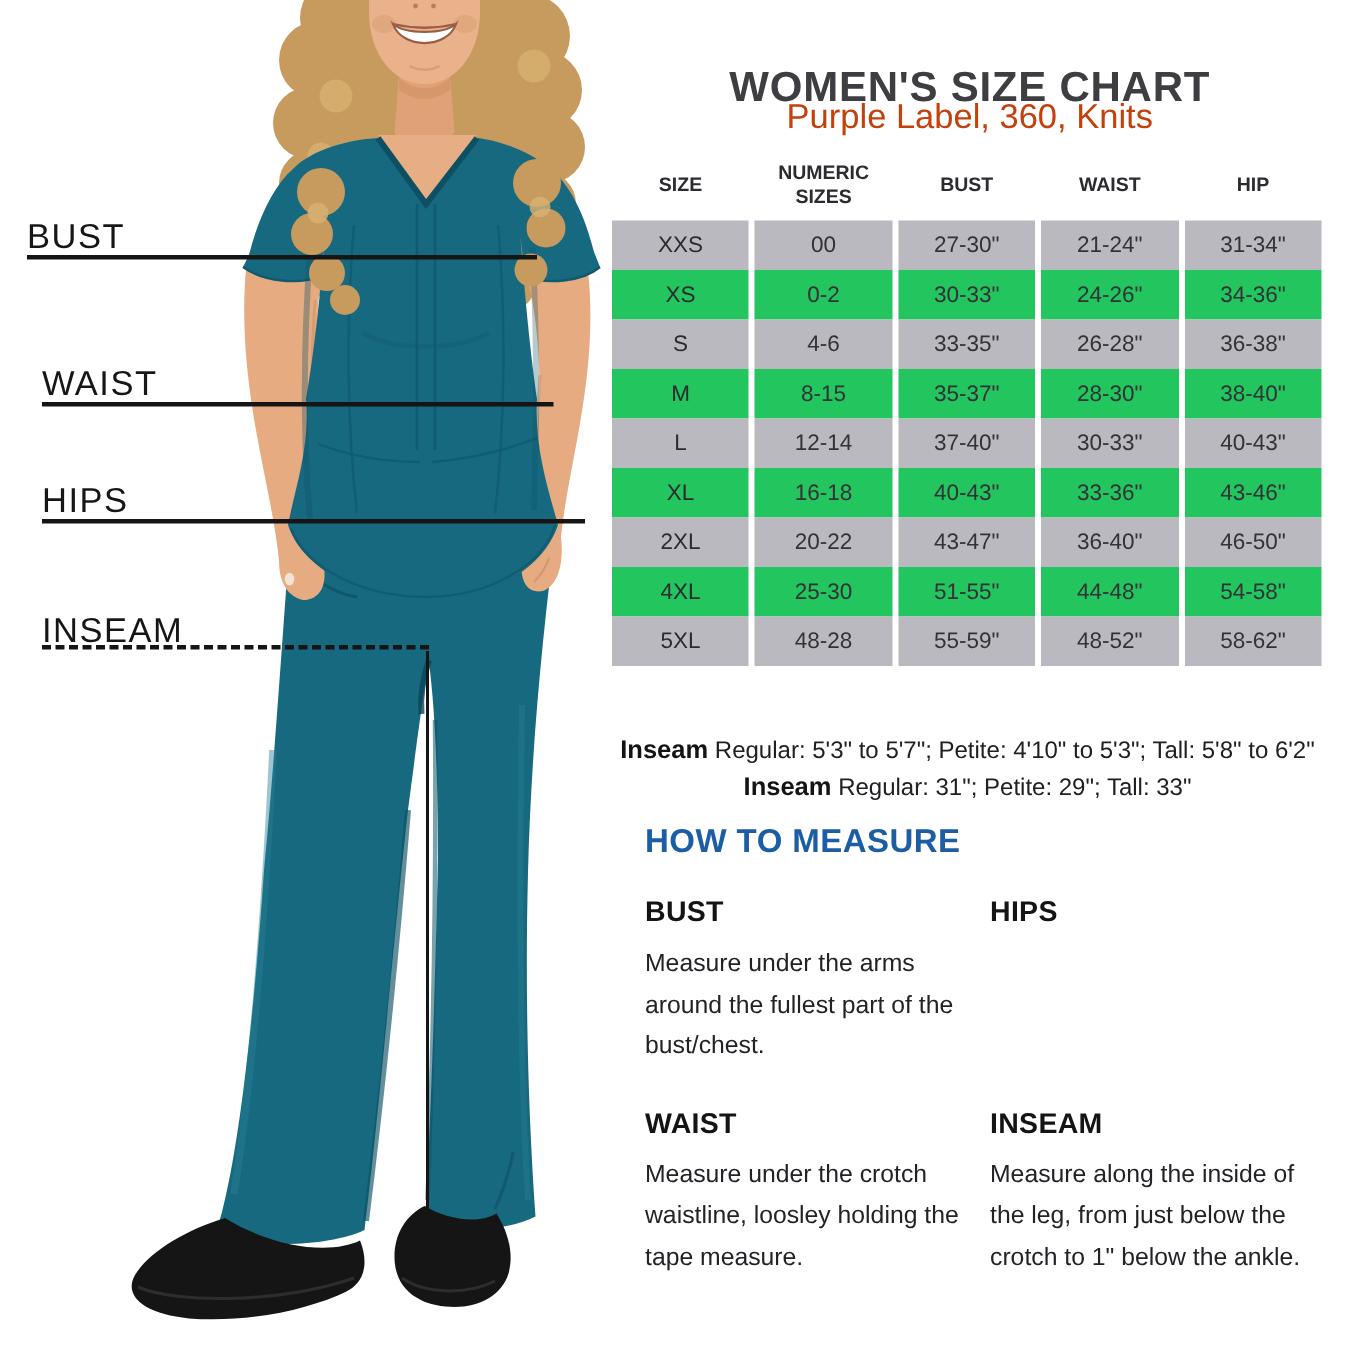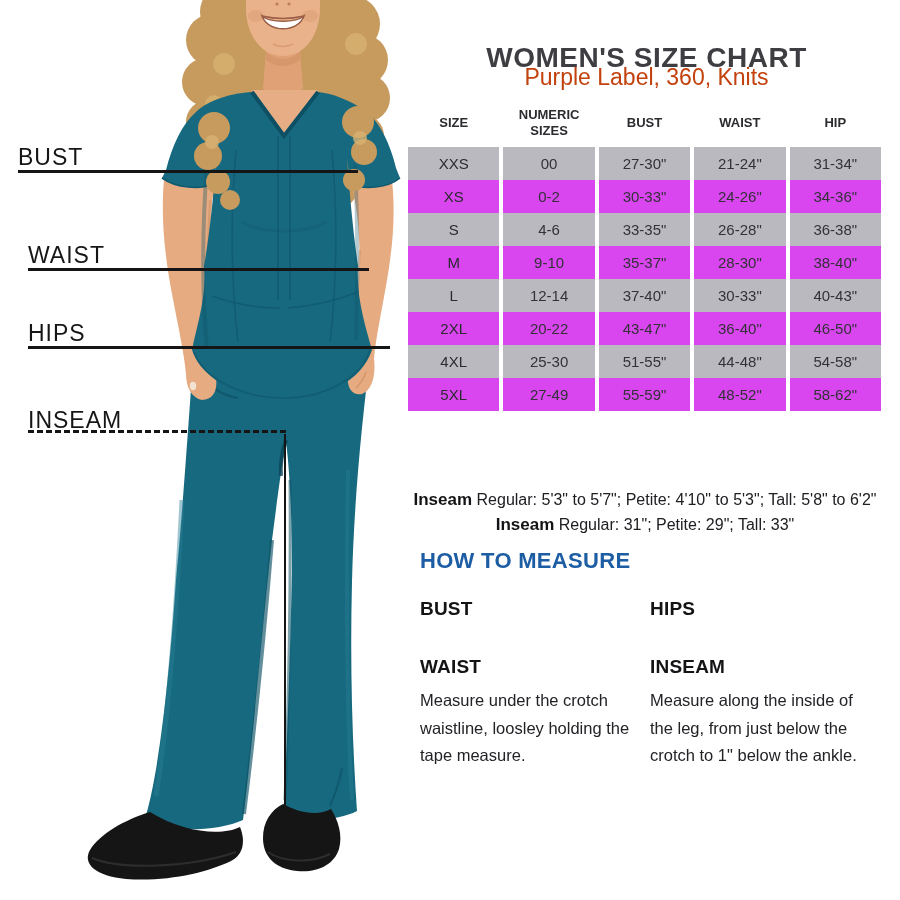--- a/index.html
+++ b/index.html
@@ -39,33 +39,33 @@
   .size-table{
     position:absolute;left:404px;top:101px;width:481px;z-index:2;
     border-collapse:separate;border-spacing:4px 0;table-layout:fixed;
   }
   .size-table th{
     font-size:13px;font-weight:bold;color:#2b2b30;line-height:1.25;
     padding:4px 0 6px;height:36px;vertical-align:middle;text-align:center;background:#ffffff;
   }
   .size-table td{
     height:33px;padding:0;text-align:center;vertical-align:middle;
-    font-size:15px;color:#323237;background:#d946ef;
+    font-size:15px;color:#323237;background:#22c55e;
   }
   .size-table tbody tr:nth-child(odd) td{background:#b9b9bf;}
   .size-table td.size-col{font-weight:normal;color:#2b2b30;}
 
   .notes{
     position:absolute;left:395px;top:488px;width:500px;z-index:2;
     text-align:center;font-size:16px;color:#202024;line-height:1.45;
   }
   .notes .note-label{font-weight:bold;font-size:17px;color:#141416;}
 
   
-  .howto{position:absolute;left:420px;top:548px;width:458px;z-index:2;}
+  .howto{position:absolute;left:430px;top:548px;width:458px;z-index:2;}
   .howto-title{
     font-size:22px;font-weight:bold;color:#1d5da4;letter-spacing:.3px;margin:0 0 24px 0;
   }
   .howto-grid{display:grid;grid-template-columns:230px 1fr;row-gap:27px;}
   .howto-section h3{font-size:19px;font-weight:bold;color:#141416;margin:0 0 9px 0;letter-spacing:.2px;}
   .howto-section p{font-size:16.5px;color:#232327;margin:0;line-height:1.67;max-width:216px;}
 </style>
 </head>
 <body>
 
@@ -229,49 +229,56 @@
       </tr>
       <tr>
         <td class="size-col">S</td>
         <td>4-6</td>
         <td>33-35"</td>
         <td>26-28"</td>
         <td>36-38"</td>
       </tr>
       <tr>
         <td class="size-col">M</td>
-        <td>9-10</td>
+        <td>8-15</td>
         <td>35-37"</td>
         <td>28-30"</td>
         <td>38-40"</td>
       </tr>
       <tr>
         <td class="size-col">L</td>
         <td>12-14</td>
         <td>37-40"</td>
         <td>30-33"</td>
         <td>40-43"</td>
       </tr>
       <tr>
+        <td class="size-col">XL</td>
+        <td>16-18</td>
+        <td>40-43"</td>
+        <td>33-36"</td>
+        <td>43-46"</td>
+      </tr>
+      <tr>
         <td class="size-col">2XL</td>
         <td>20-22</td>
         <td>43-47"</td>
         <td>36-40"</td>
         <td>46-50"</td>
       </tr>
       <tr>
         <td class="size-col">4XL</td>
         <td>25-30</td>
         <td>51-55"</td>
         <td>44-48"</td>
         <td>54-58"</td>
       </tr>
       <tr>
         <td class="size-col">5XL</td>
-        <td>27-49</td>
+        <td>48-28</td>
         <td>55-59"</td>
         <td>48-52"</td>
         <td>58-62"</td>
       </tr>
     </tbody>
   </table>
 
   <div class="notes">
     <div>
       <span class="note-label">Inseam</span>
@@ -281,20 +288,21 @@
       <span class="note-label">Inseam</span>
       <span class="note-text">Regular: 31"; Petite: 29"; Tall: 33"</span>
     </div>
   </div>
 
   <div class="howto">
     <h2 class="howto-title">HOW TO MEASURE</h2>
     <div class="howto-grid">
       <div class="howto-section">
         <h3>BUST</h3>
+        <p>Measure under the arms around the fullest part of the bust/chest.</p>
       </div>
       <div class="howto-section">
         <h3>HIPS</h3>
       </div>
       <div class="howto-section">
         <h3>WAIST</h3>
         <p>Measure under the crotch waistline, loosley holding the tape measure.</p>
       </div>
       <div class="howto-section">
         <h3>INSEAM</h3>

